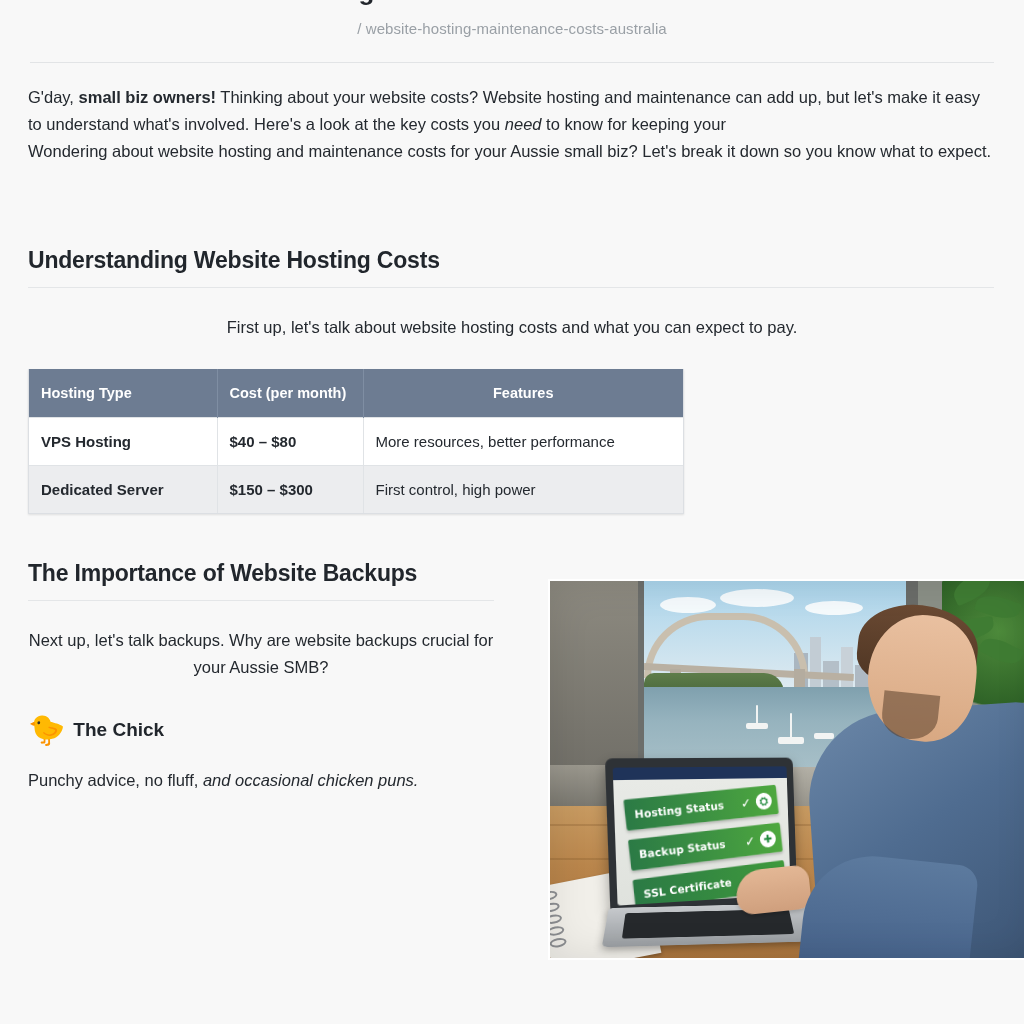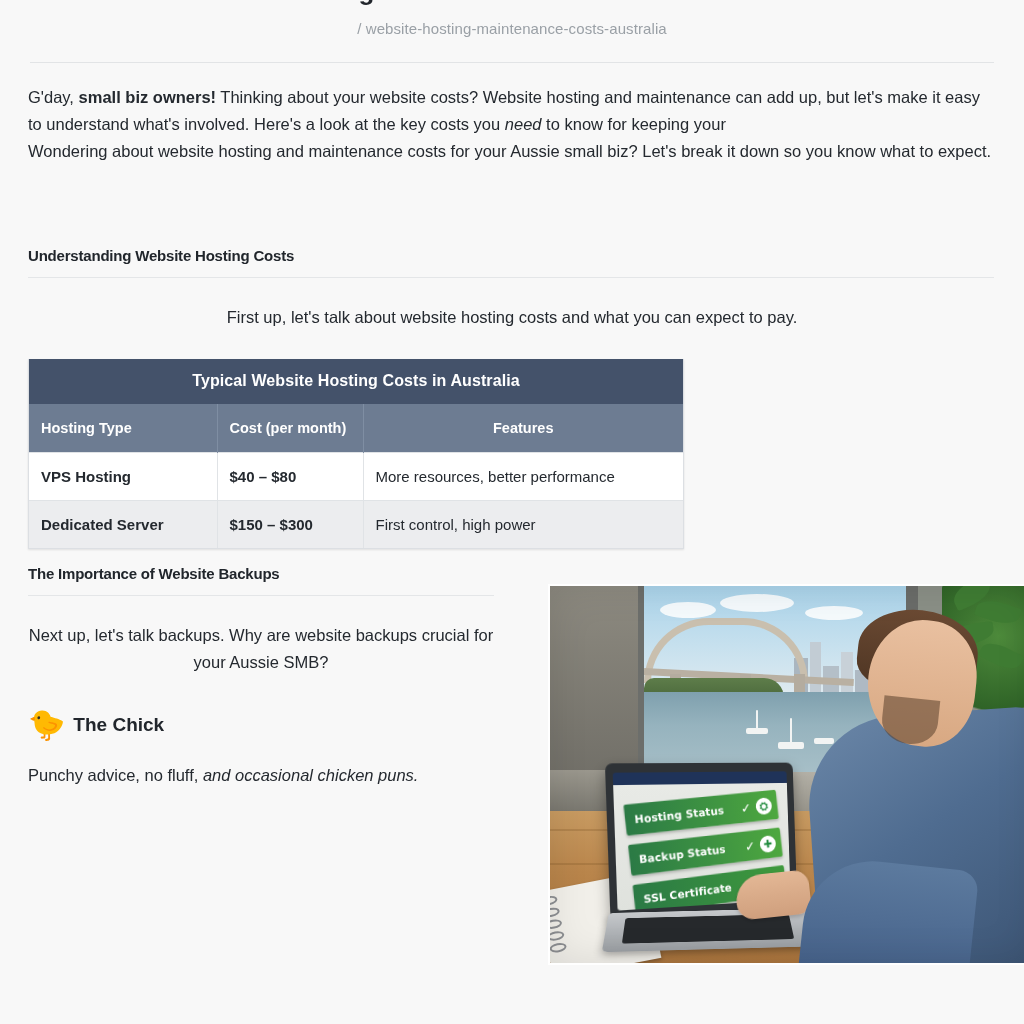--- a/index.html
+++ b/index.html
@@ -68,21 +68,21 @@
     font-size: 16.5px;
     line-height: 27px;
     color: #24292f;
   }
   p.body-text.tight { margin-bottom: 0; }
   .bold { font-weight: bold; }
   .ital { font-style: italic; }
 
   h2.section-heading {
     margin: 14px 0 0 0;
-    font-size: 15px;
+    font-size: 23px;
     font-weight: bold;
     color: #21262c;
     letter-spacing: -0.2px;
   }
   .heading-rule {
     margin-top: 13px;
     height: 1px;
     background: #e4e6e8;
   }
   .heading-rule.full { width: 966px; }
@@ -142,21 +142,21 @@
   table.cost-table tbody tr:nth-child(odd) { background: #ffffff; }
   table.cost-table tbody tr:nth-child(even) { background: #ecedef; }
   td.cell-type, td.cell-cost { font-weight: bold; }
 
   .col-type { width: 188px; }
   .col-cost { width: 146px; }
   .col-feat { width: auto; }
 
   
   .lower {
-    margin-top: 16px;
+    margin-top: 46px;
     position: relative;
     width: 968px;
   }
   .lower-left {
     width: 466px;
   }
   .heading-rule.left { width: 466px; }
 
   .chick-row {
     display: flex;
@@ -435,21 +435,20 @@
 
     <div style="height:42px"></div>
 
     <h2 class="section-heading">Understanding Website Hosting Costs</h2>
     <div class="heading-rule full"></div>
 
     <div class="lead-line">First up, let's talk about website hosting costs and what you can expect to pay.</div>
 
     <div class="table-wrap">
       <table class="cost-table">
-        <caption class="table-title">Typical Website Hosting Costs in Australia</caption>
         <colgroup>
           <col class="col-type">
             <col class="col-cost">
             <col class="col-feat">
         </colgroup>
         <thead>
           <tr>
             <th>Hosting Type</th>
             <th>Cost (per month)</th>
             <th class="center">Features</th>

